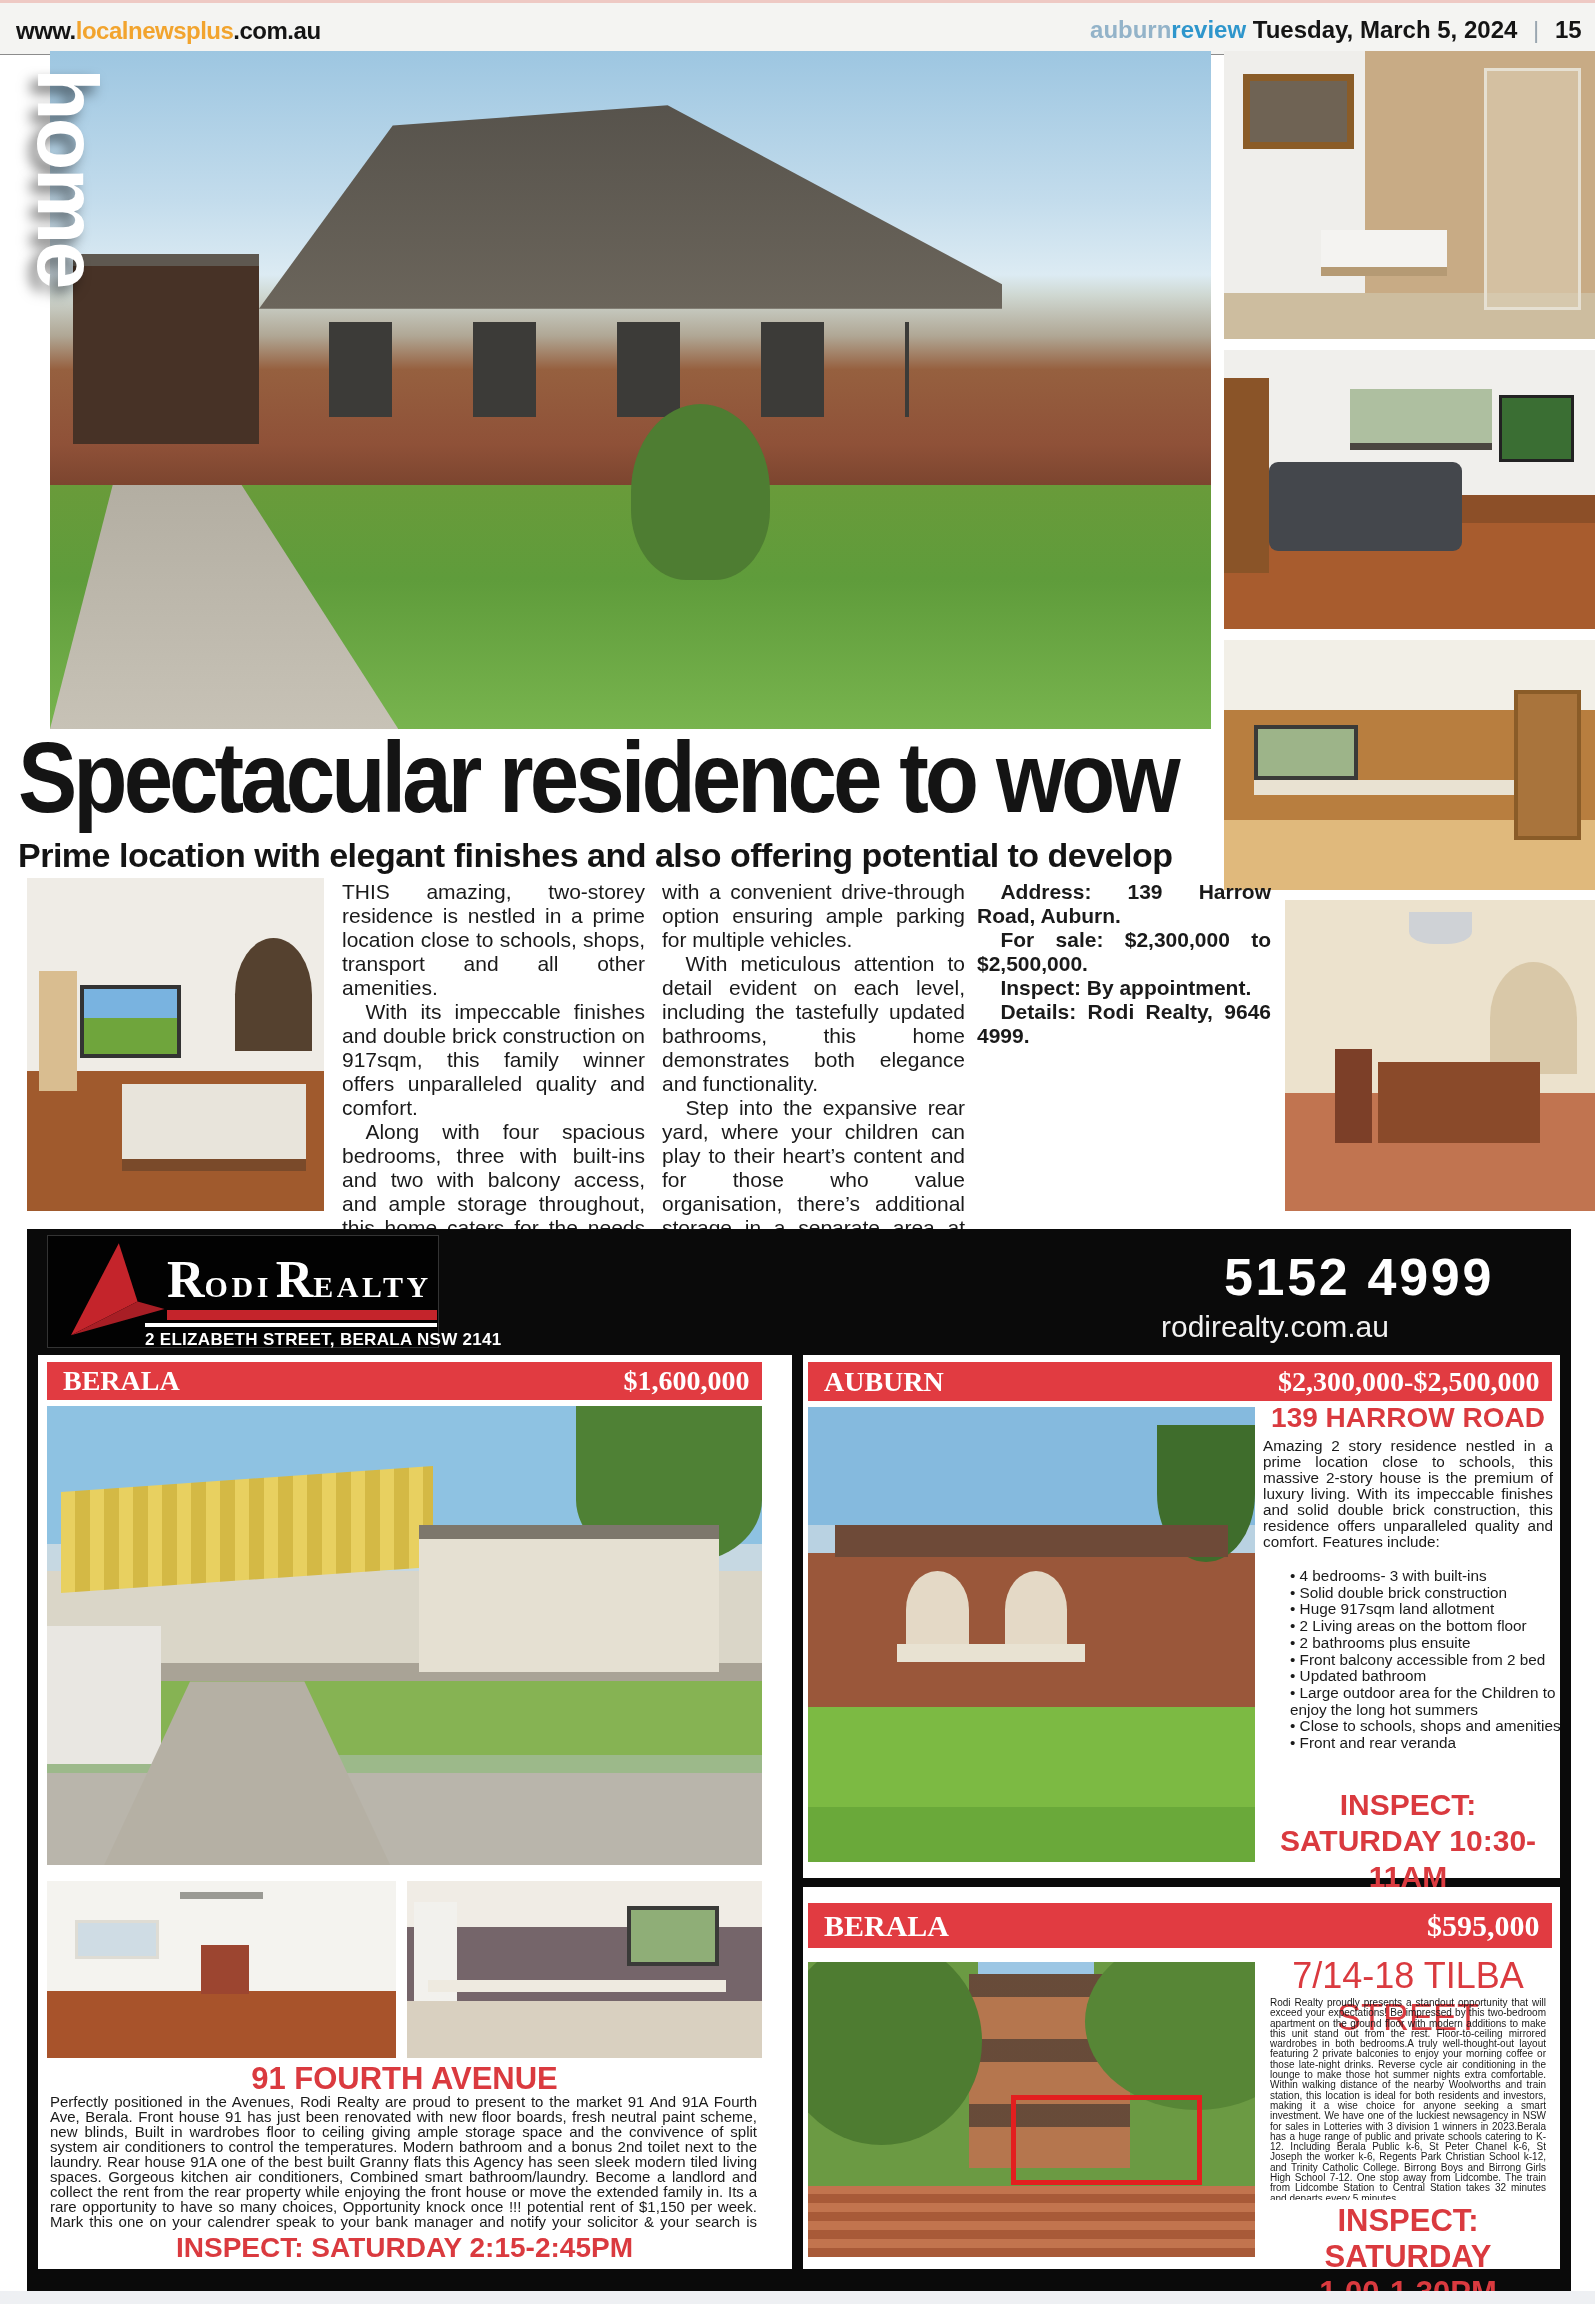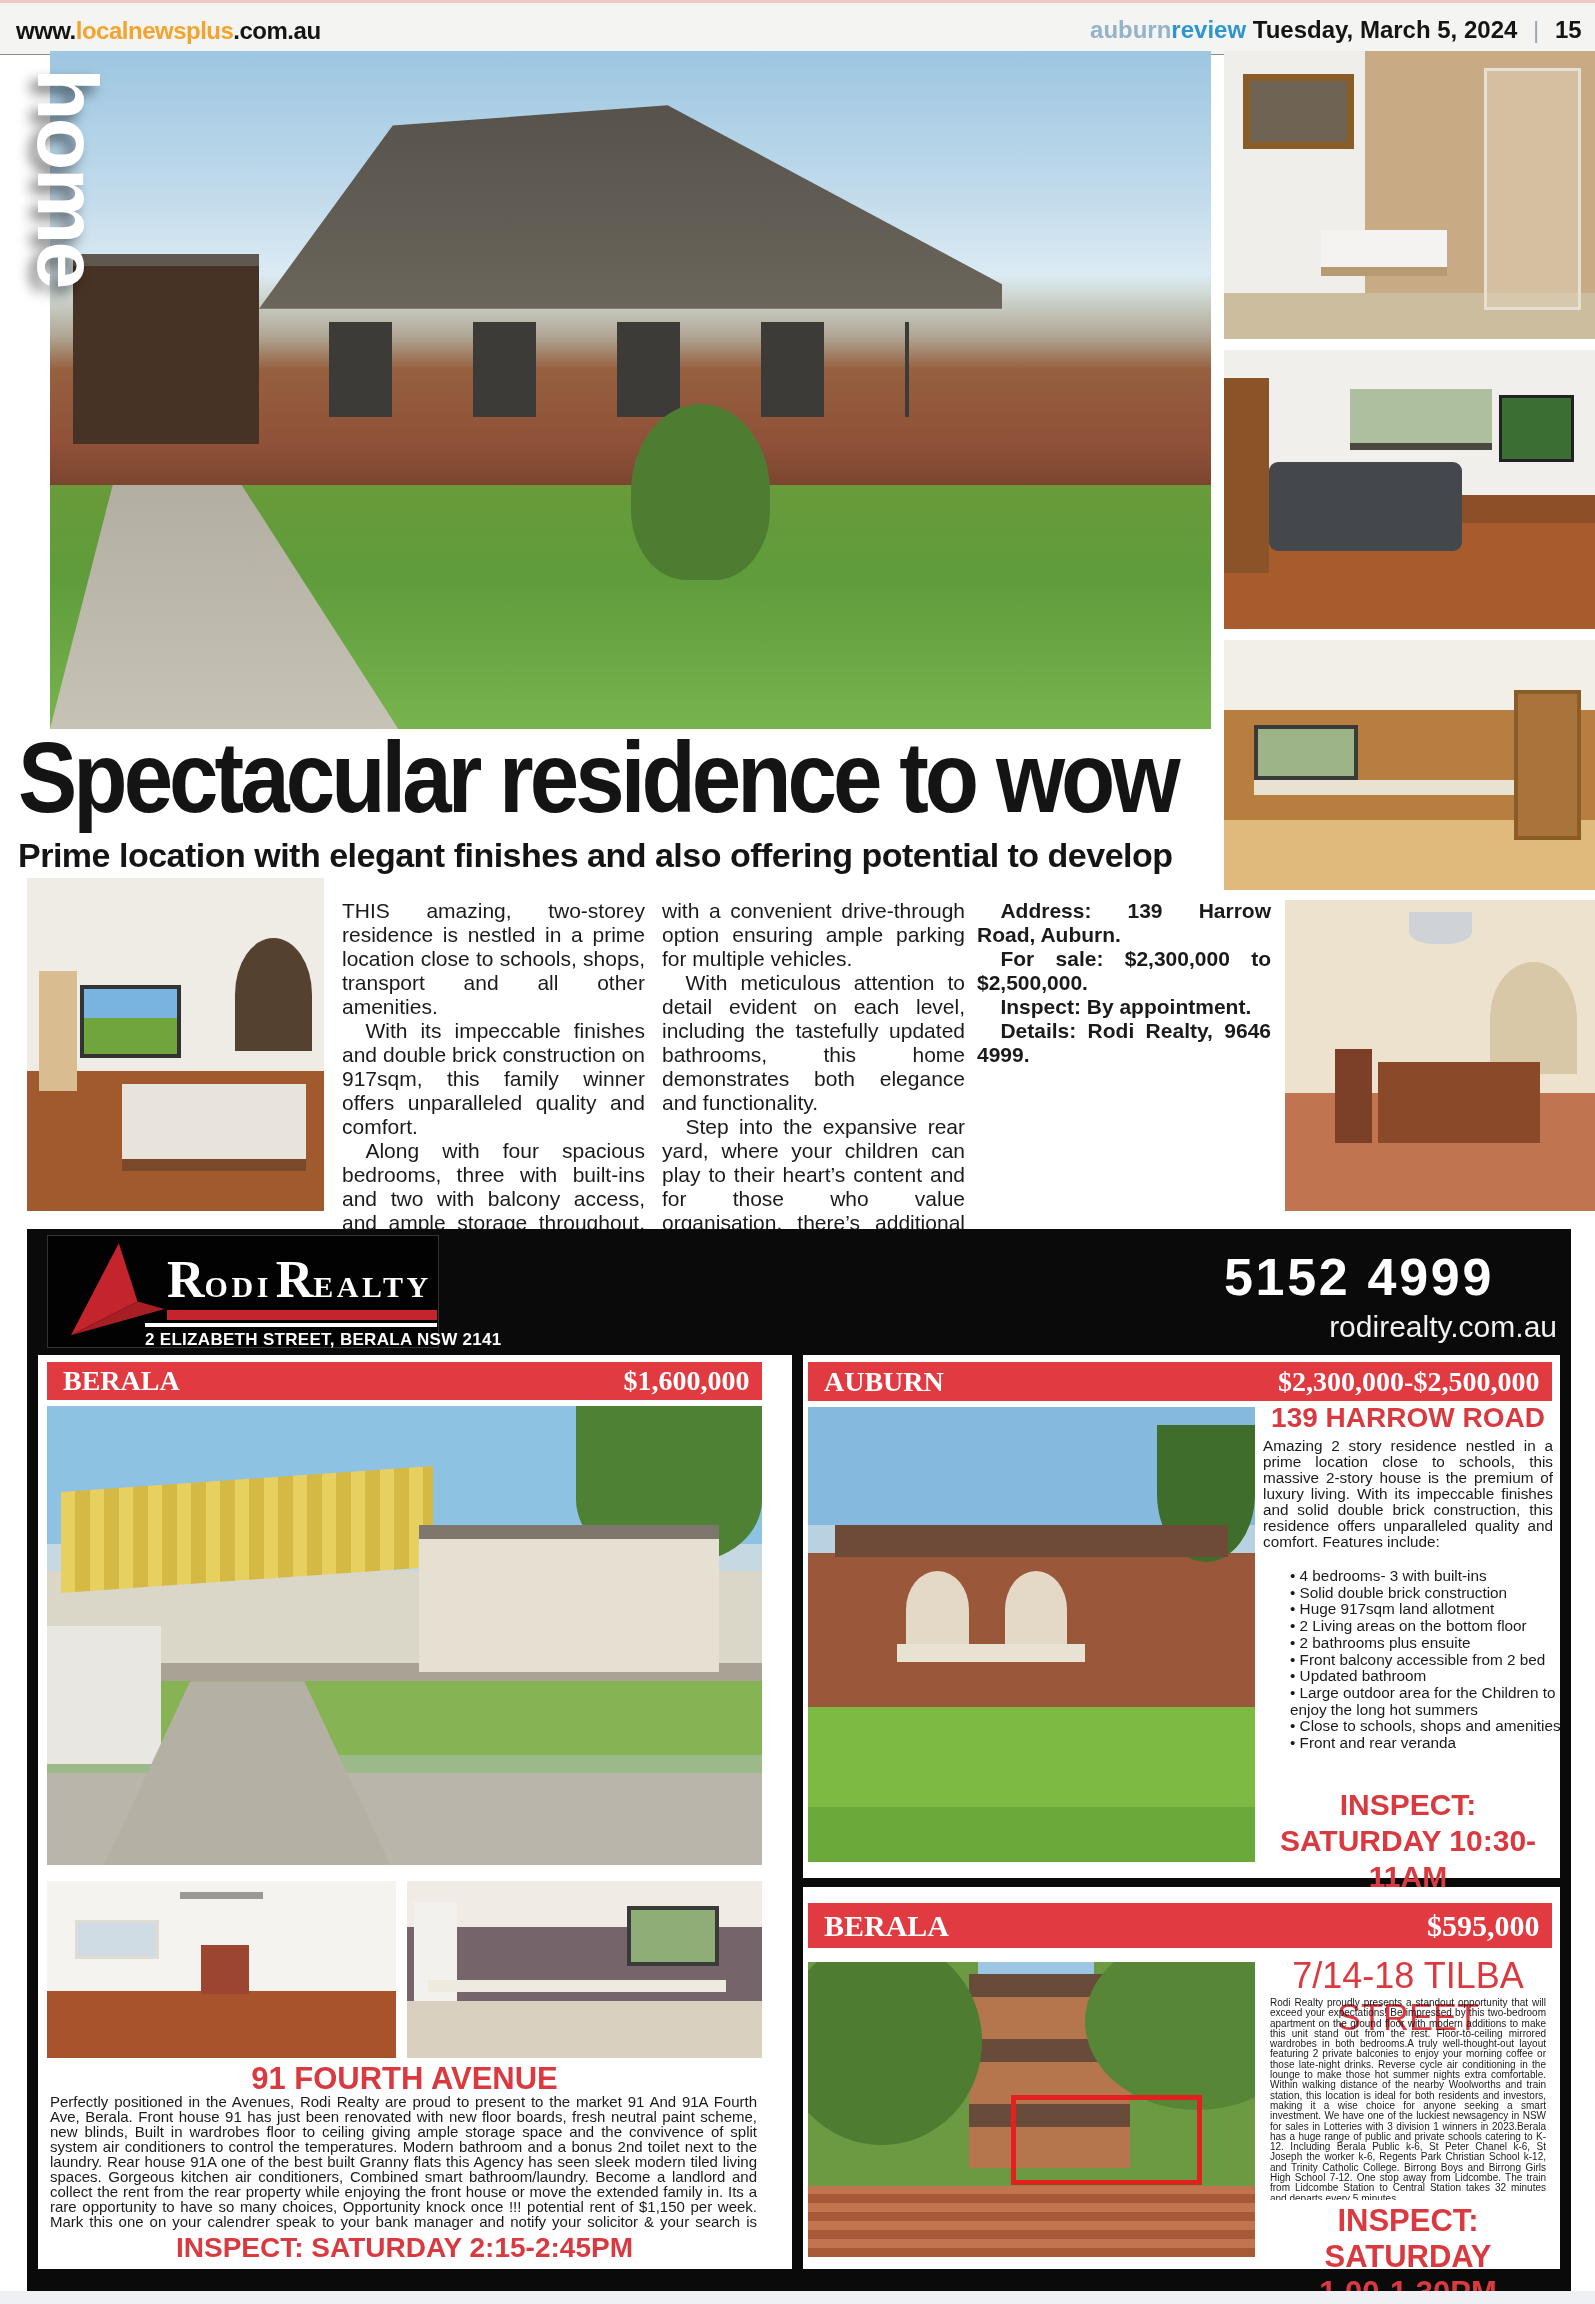--- a/index.html
+++ b/index.html
@@ -107,42 +107,42 @@
 
   
   .home-label{left:25px;top:68px;writing-mode:vertical-rl;font-size:86px;font-weight:bold;
     letter-spacing:-2.7px;color:#fff;text-shadow:7.2px 7.2px 12.6px rgba(0,0,0,0.55);line-height:1;}
 
   
   .headline{left:18px;top:727px;width:1314px;font-size:101px;font-weight:bold;letter-spacing:-4.5px;
     color:#141414;transform:scaleX(0.88);transform-origin:left top;white-space:nowrap;line-height:1;}
   .subheadline{left:18px;top:837px;width:1260px;font-size:34px;font-weight:bold;letter-spacing:-0.5px;
     color:#141414;white-space:nowrap;line-height:1.1;}
-  .col{top:880px;width:303px;font-size:21px;line-height:24px;text-align:justify;margin-top:19px;}
+  .col{top:880px;width:303px;font-size:21px;line-height:24px;text-align:justify;}
   .col p{margin:0;}
   .col p.ind{text-indent:23.4px;}
   .col p.b{font-weight:bold;}
   .col1{left:342px;} .col2{left:662px;} .col3{left:977px;width:294px;}
 
   
   .adframe{left:27px;top:1229px;width:1544px;height:1062px;background:#0a0a0a;}
   .logobox{left:47px;top:1235px;width:392px;height:113px;background:#020202;border:0.9px solid #333;}
   .logobox>div,.logobox>span{position:absolute;}
   .arrow1{left:12.6px;top:7.2px;width:104px;height:94px;background:#c4242b;
     clip-path:polygon(10% 98%,56% 0,74% 62%);}
   .arrow2{left:12.6px;top:7.2px;width:104px;height:94px;background:#a81e25;
     clip-path:polygon(10% 98%,74% 62%,100% 70%);}
   .wordmark{left:119px;top:14.4px;width:270px;color:#fff;font-family:"Liberation Serif",serif;white-space:nowrap;}
   .wm-big{font-size:52px;font-weight:bold;}
   .wm-sm{font-size:30px;font-weight:bold;letter-spacing:3.6px;}
   .redrule{left:119px;top:74px;width:270px;height:10px;background:#c4242b;}
   .whiterule{left:97px;top:87px;width:292px;height:3.6px;background:#fff;}
   .logo-addr{left:97px;top:94px;width:297px;color:#fff;font-size:17px;font-weight:bold;letter-spacing:0.3px;white-space:nowrap;}
   .phone{left:1161px;top:1247px;width:396px;text-align:center;color:#fff;font-size:52px;font-weight:bold;letter-spacing:2.7px;}
-  .website{left:1161px;top:1310px;width:396px;text-align:right;color:#f2f2f2;font-size:30px;font-weight:300;}
+  .website{left:1161px;top:1310px;width:396px;text-align:left;color:#f2f2f2;font-size:30px;font-weight:300;}
 
   .whitebox{left:38px;top:1355px;width:1522px;height:914px;background:#fff;}
   .divider-v{left:792px;top:1355px;width:10.8px;height:914px;background:#0a0a0a;}
   .divider-h{left:803px;top:1878px;width:757px;height:9px;background:#0a0a0a;}
 
   .redbar{background:#e13b41;color:#fff;font-family:"Liberation Serif",serif;font-weight:bold;font-size:28px;padding-left:40px;}
   .redbar .sub{position:absolute;left:16px;top:0;}
   .redbar .pr{position:absolute;right:12.6px;top:0;}
   .bar-l1{left:47px;top:1362px;width:715px;height:38px;line-height:38px;}
   .bar-r1{left:808px;top:1362px;width:744px;height:39px;line-height:39px;}

